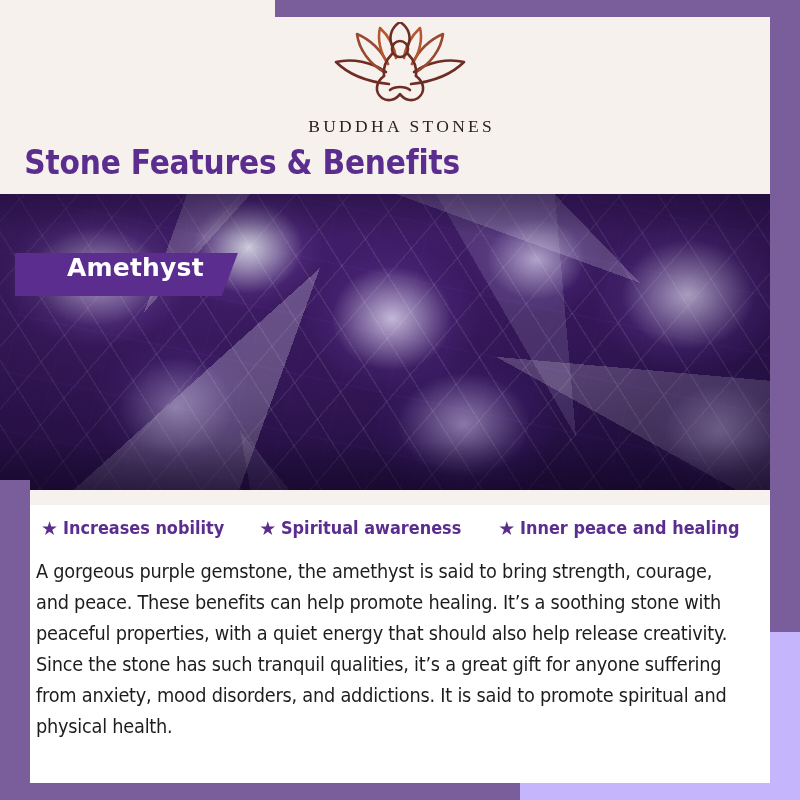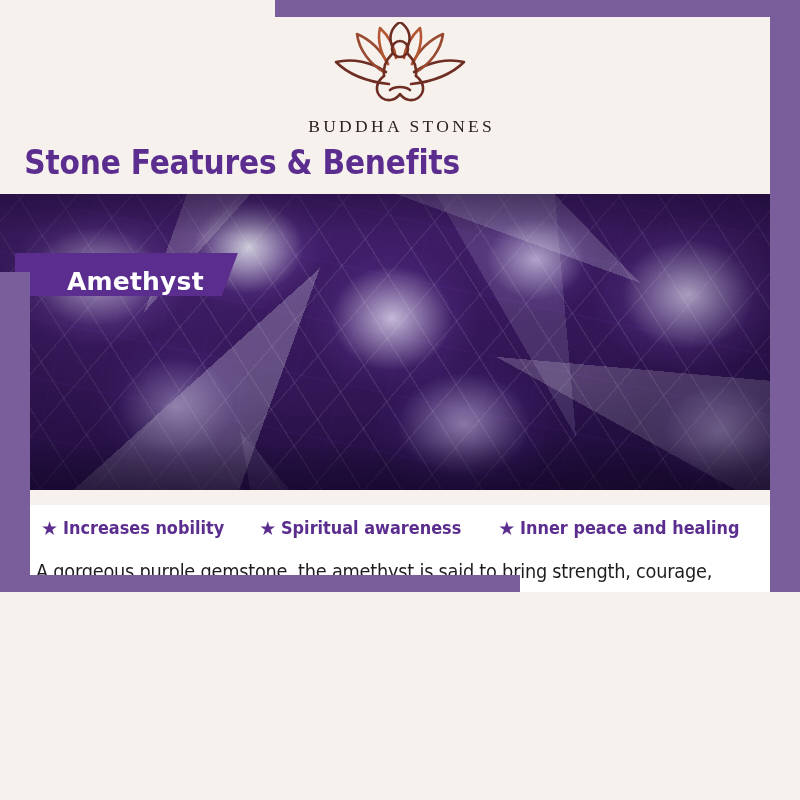--- a/index.html
+++ b/index.html
@@ -10,21 +10,21 @@
     width: 800px;
     height: 800px;
     overflow: hidden;
     background: #f7f1ee;
     font-family: "Liberation Sans", sans-serif;
   }
 
   #page {
     position: relative;
     width: 800px;
-    height: 592px;
+    height: 800px;
     background: #c4b5fd;
     overflow: hidden;
   }
 
   
   .frame-bar {
     position: absolute;
     background: #7a5d9b;
     z-index: 40;
   }
@@ -175,21 +175,21 @@
   }
 
   
   .stone-banner {
     position: absolute;
     top: 253px;
     left: 15px;
     height: 43px;
     padding: 0 34px 0 52px;
     display: flex;
-    align-items: flex-end;
+    align-items: flex-start;
     background: #5b2d8e;
     clip-path: polygon(0 0, 100% 0, calc(100% - 16px) 100%, 0 100%);
     z-index: 15;
   }
   .stone-banner-label {
     font-family: "DejaVu Sans", sans-serif;
     font-weight: bold;
     font-size: 25px;
     color: #ffffff;
     letter-spacing: 0.2px;

